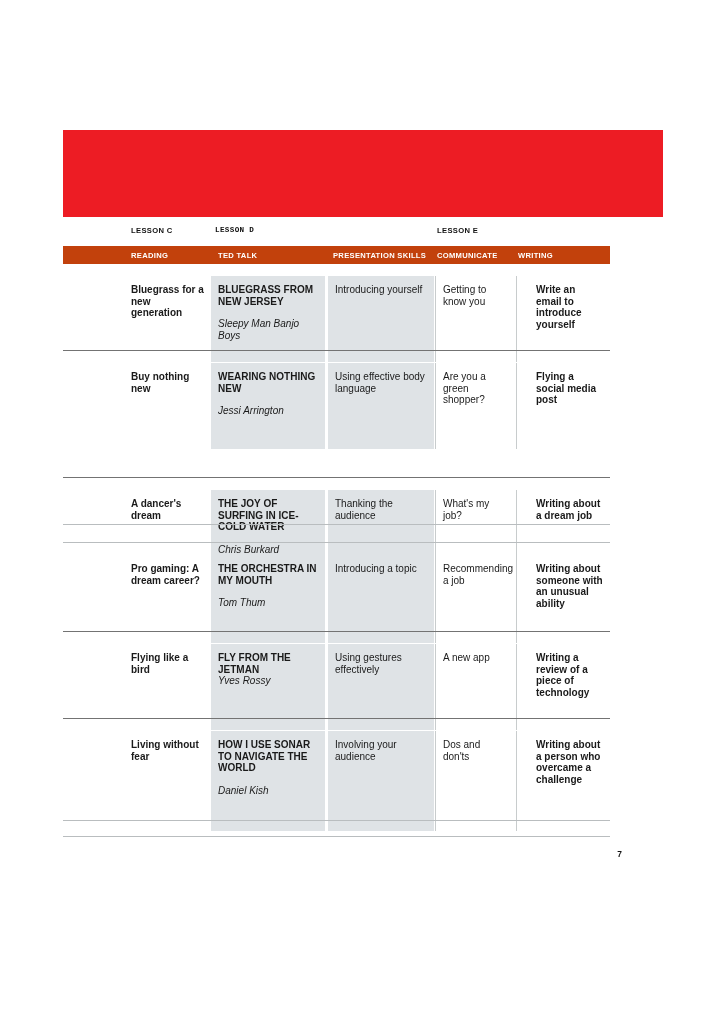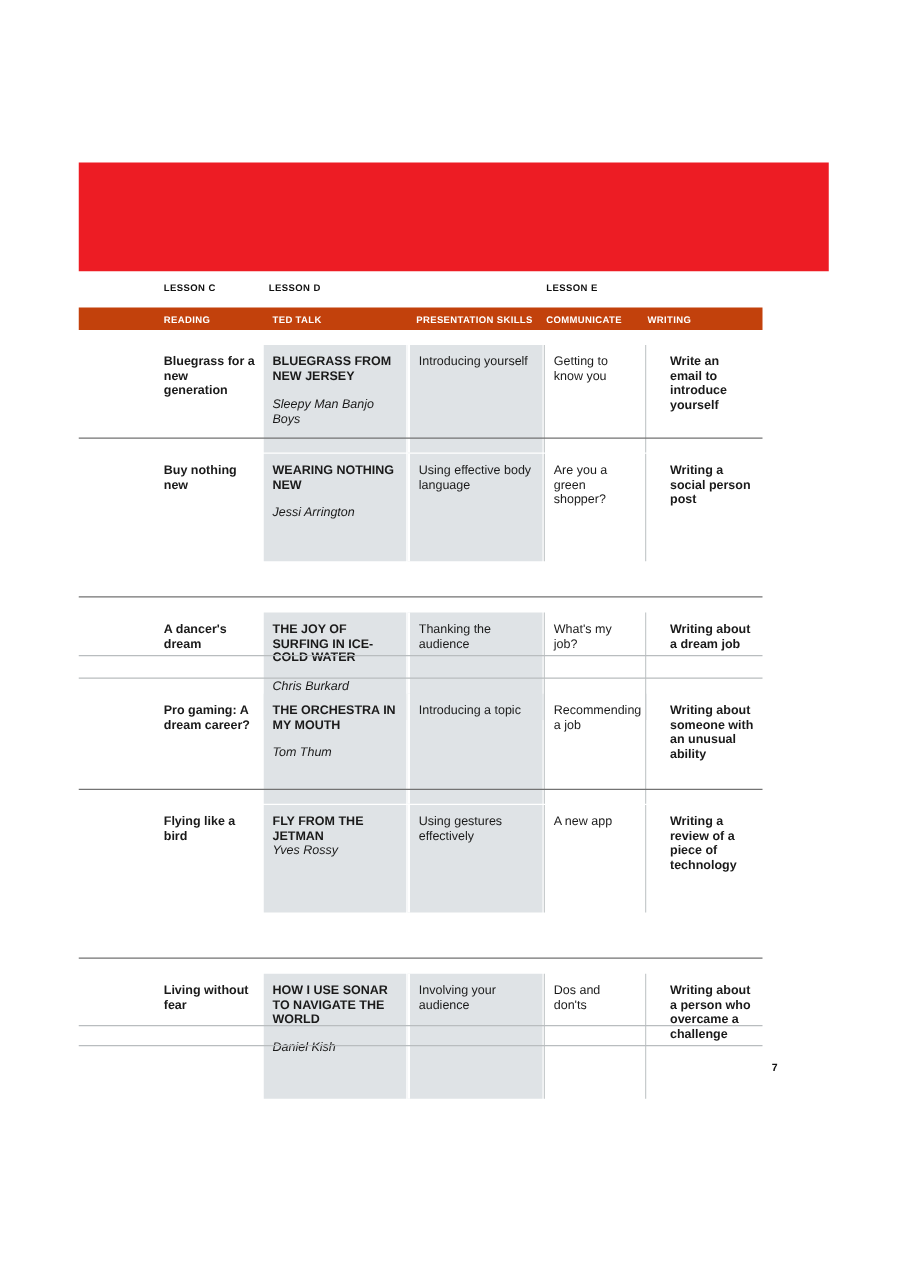--- a/index.html
+++ b/index.html
@@ -46,21 +46,21 @@
   .lesson-label {
     position: absolute;
     top: 0;
     font-size: 7.6px;
     font-weight: bold;
     letter-spacing: 0.35px;
     color: #111111;
     white-space: nowrap;
   }
   .lesson-c { left: 68px; }
-  .lesson-d { left: 152px; }
+  .lesson-d { left: 152px; font-family: Liberation Mono, monospace; }
   .lesson-e { left: 374px; }
 
   
   .col-header {
     position: absolute;
     left: 63px;
     top: 246px;
     width: 547px;
     height: 18px;
     background: #c2410c;
@@ -183,21 +183,21 @@
     </div>
 
     <div class="row" style="height:87px;">
       <div class="cell c-reading">Buy nothing new</div>
       <div class="cell c-ted">
         <span class="ted-title">WEARING NOTHING NEW</span>
         <span class="ted-speaker spaced">Jessi Arrington</span>
       </div>
       <div class="cell c-pres">Using effective body language</div>
       <div class="cell c-comm">Are you a green shopper?</div>
-      <div class="cell c-write">Writing a social person post</div>
+      <div class="cell c-write">Flying a social media post</div>
     </div>
 
     <div class="row" style="height:87px;margin-top:40px;">
       <div class="cell c-reading">A dancer's dream</div>
       <div class="cell c-ted">
         <span class="ted-title">THE JOY OF SURFING IN ICE-COLD WATER</span>
         <span class="ted-speaker spaced">Chris Burkard</span>
       </div>
       <div class="cell c-pres">Thanking the audience</div>
       <div class="cell c-comm">What's my job?</div>
@@ -225,21 +225,21 @@
       <div class="cell c-reading">Flying like a bird</div>
       <div class="cell c-ted">
         <span class="ted-title">FLY FROM THE JETMAN</span>
         <span class="ted-speaker">Yves Rossy</span>
       </div>
       <div class="cell c-pres">Using gestures effectively</div>
       <div class="cell c-comm">A new app</div>
       <div class="cell c-write">Writing a review of a piece of technology</div>
     </div>
 
-    <div class="row" style="height:101px;margin-top:48px;">
+    <div class="row" style="height:101px;">
       <div class="cell c-reading">Living without fear</div>
       <div class="cell c-ted">
         <span class="ted-title">HOW I USE SONAR TO NAVIGATE THE WORLD</span>
         <span class="ted-speaker spaced">Daniel Kish</span>
       </div>
       <div class="cell c-pres">Involving your audience</div>
       <div class="cell c-comm">Dos and don'ts</div>
       <div class="cell c-write">Writing about a person who overcame a challenge</div>
     </div>
 

